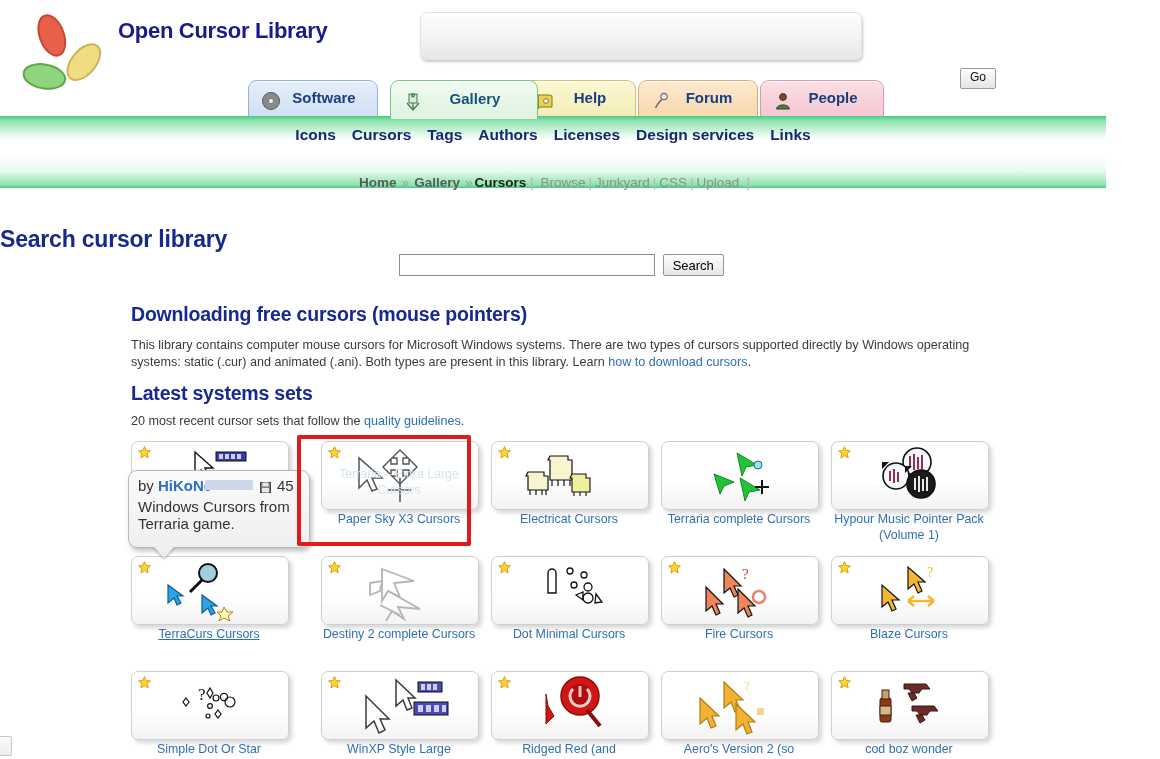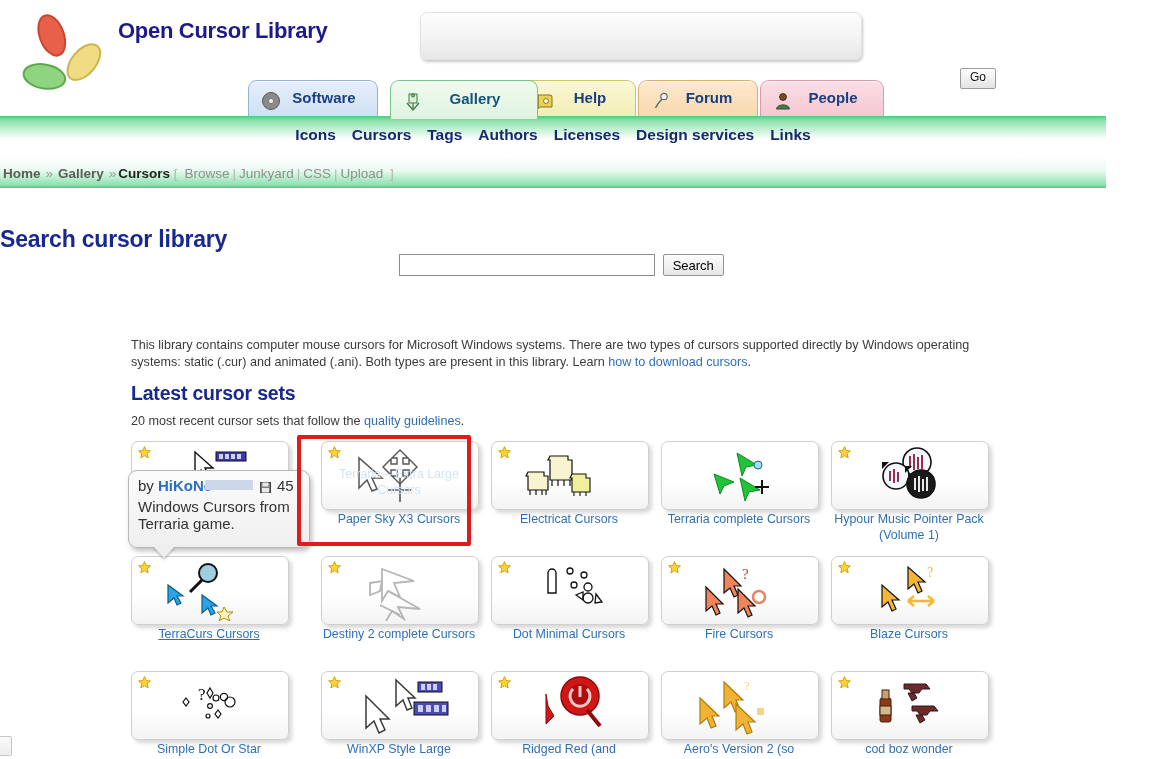--- a/index.html
+++ b/index.html
@@ -83,21 +83,21 @@
   .navband.bottom{
     top:156px;height:32px;
     background:linear-gradient(180deg,#ffffff 0%,#e9faef 45%,#8fe3af 90%,#49cc7e 100%);
   }
   .navrow1{
     position:absolute;left:0;top:126px;width:1106px;text-align:center;
     font-size:15.5px;font-weight:bold;color:#17286e;
   }
   .navrow1 a{color:#17286e;text-decoration:none;margin:0 8px;cursor:pointer;}
   .crumbs{
-    position:absolute;left:0;top:166px;width:1106px;
+    position:absolute;left:0;top:175px;width:1106px;text-align:center;
     font-size:13.5px;color:#5b5b5b;font-weight:bold;
   }
   .crumbs a{color:#5b5b5b;text-decoration:none;cursor:pointer;margin:0 3px;}
   .crumbs .cur{color:#222;}
   .crumbs .sep{color:#9d9d9d;font-weight:normal;margin:0 2px;}
   .crumbs .br{color:#b5b5b5;font-weight:normal;}
   .crumbs .dim{color:#8f8f8f;font-weight:normal;}
   .h-search{
     text-align:left;font-size:23px;font-weight:bold;color:#17288f;
     margin-top:14px;letter-spacing:-.2px;
@@ -282,25 +282,26 @@
     <span class="br">]</span>
   </div>
 
   <div class="h-search" style="position:absolute;left:0;top:212px;width:1106px;">Search cursor library</div>
 
   <div class="searchrow">
     <input type="text" placeholder="" style="">
     <button>Search</button>
   </div>
 
+  <div class="h2 a">Downloading free cursors (mouse pointers)</div>
   <div class="para">
     <span>This library contains computer mouse cursors for Microsoft Windows systems. There are two types of cursors supported directly by Windows operating systems: static (.cur) and animated (.ani). Both types are present in this library. Learn </span><a>how to download cursors</a><span>.</span>
   </div>
 
-  <div class="h2 b">Latest cursor sets</div>
+  <div class="h2 b">Latest systems sets</div>
   <div class="sub">
     <span>20 most recent cursor sets that follow the </span><a>quality guidelines</a><span>.</span>
   </div>
 
   <div class="grid">
 
     <div class="row">
       <div class="ghost-text">Terraria – Extra Large Cursors</div>
 
       <div class="card c0">

